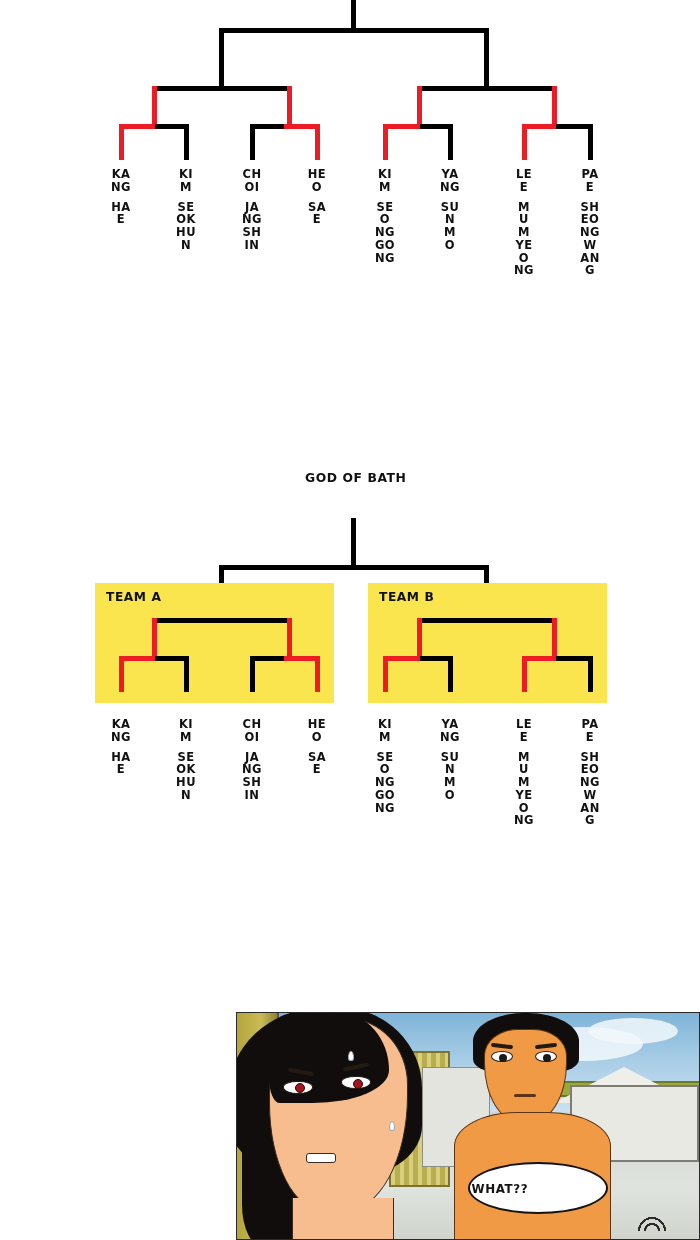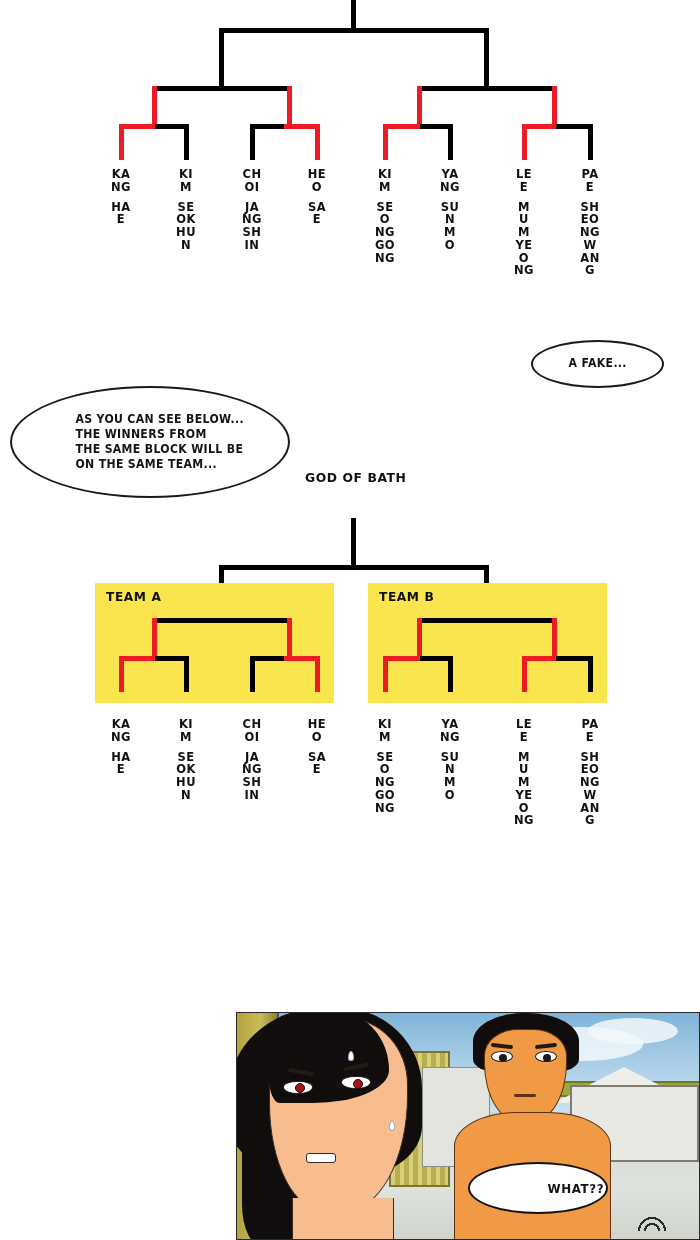--- a/index.html
+++ b/index.html
@@ -276,21 +276,21 @@
   .mouth2 {
     position: absolute; left: 60%; top: 36%;
     width: 22px; height: 3px; background: #5a3414; border-radius: 2px;
   }
 
   .minibal {
     position: absolute;
     background: #ffffff;
     border: 2px solid #141414;
     border-radius: 50% / 50%;
-    display: flex; align-items: center; justify-content: flex-end;
+    display: flex; align-items: center; justify-content: flex-start;
   }
   .minibal .txt {
     font-family: "DejaVu Sans", sans-serif;
     font-size: 12.5px; font-weight: 700; color: #141414;
     letter-spacing: 0.6px;
     transform: scaleX(0.95);
   }
 </style>
 </head>
 <body>
@@ -360,30 +360,21 @@
     <div class="vname" style="left:513px; top:168px;">
         <span class="w">LEE</span>
         <span class="w" style="margin-top: 7px;">MUMYEONG</span>
       </div>
     <div class="vname" style="left:579px; top:168px;">
         <span class="w">PAE</span>
         <span class="w" style="margin-top: 7px;">SHEONGWANG</span>
       </div>
   </div>
 
-  <div class="balloon center" style="left:531px; top:340px; width:133px; height:48px;">
-    <div class="txt">A FAKE...</div>
-  </div>
-
-  <div class="balloon left" style="left:10px; top:386px; width:280px; height:112px; padding-left:20px;">
-    <div class="txt">AS YOU CAN SEE BELOW...
-THE WINNERS FROM
-THE SAME BLOCK WILL BE
-ON THE SAME TEAM...</div>
-  </div>
+
 
 
   <div>
     <div class="caption" style="left:305px; top:470px;">GOD OF BATH</div>
 
     <div class="seg v blk" style="left:351px; top:518px; height:50px;"></div>
     <div class="seg h blk" style="left:219px; top:565px; width:270px;"></div>
     <div class="seg v blk" style="left:219px; top:565px; height:53px;"></div>
     <div class="seg v blk" style="left:484px; top:565px; height:53px;"></div>
 

